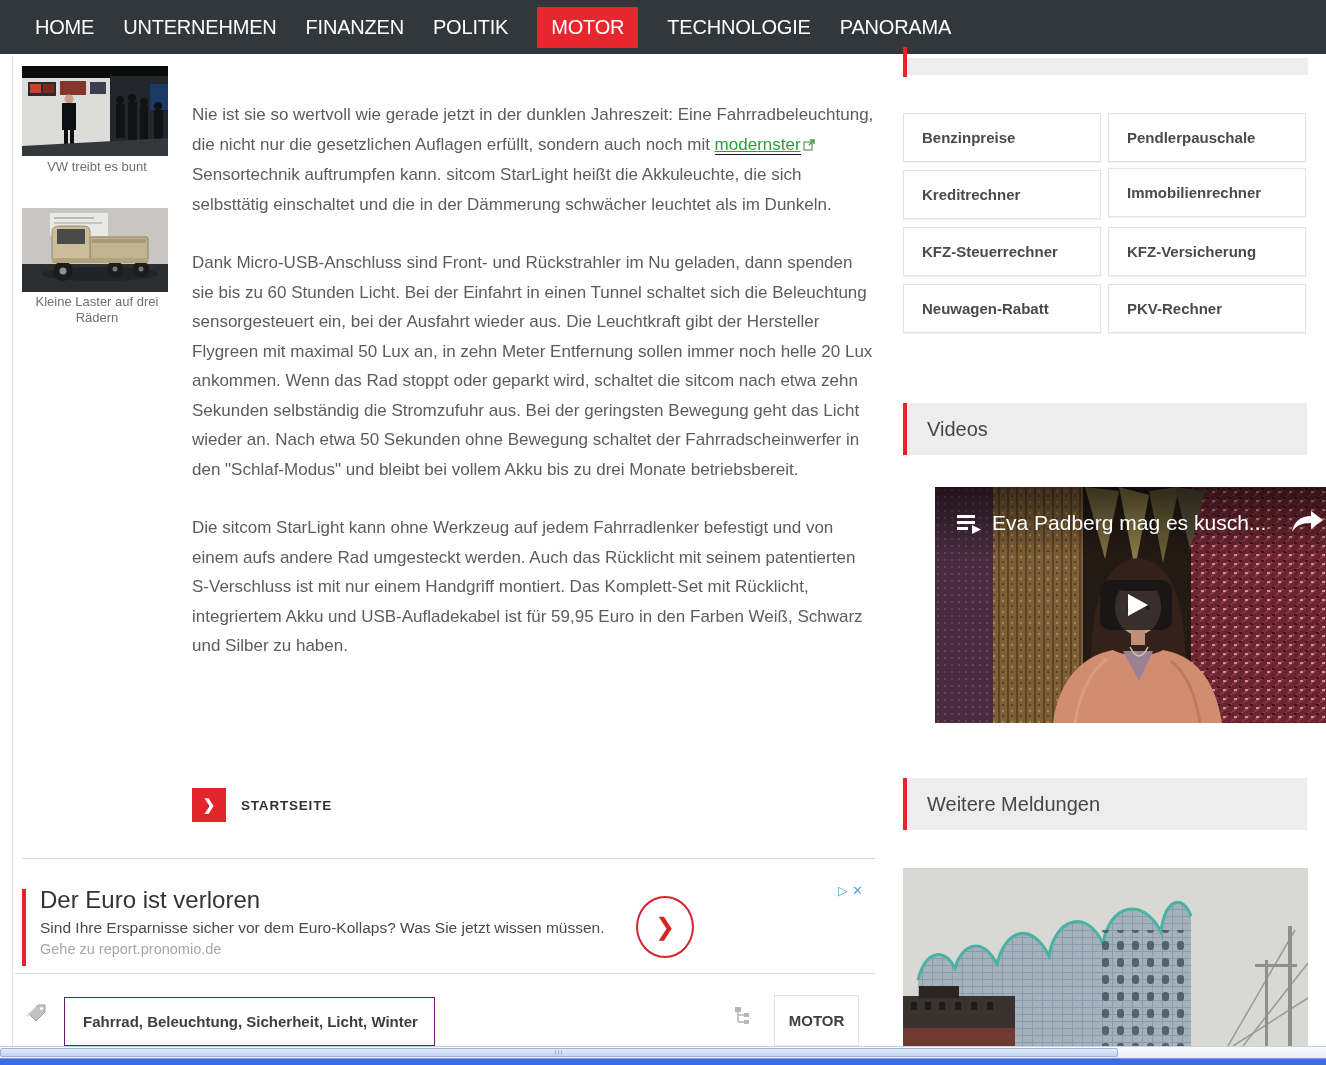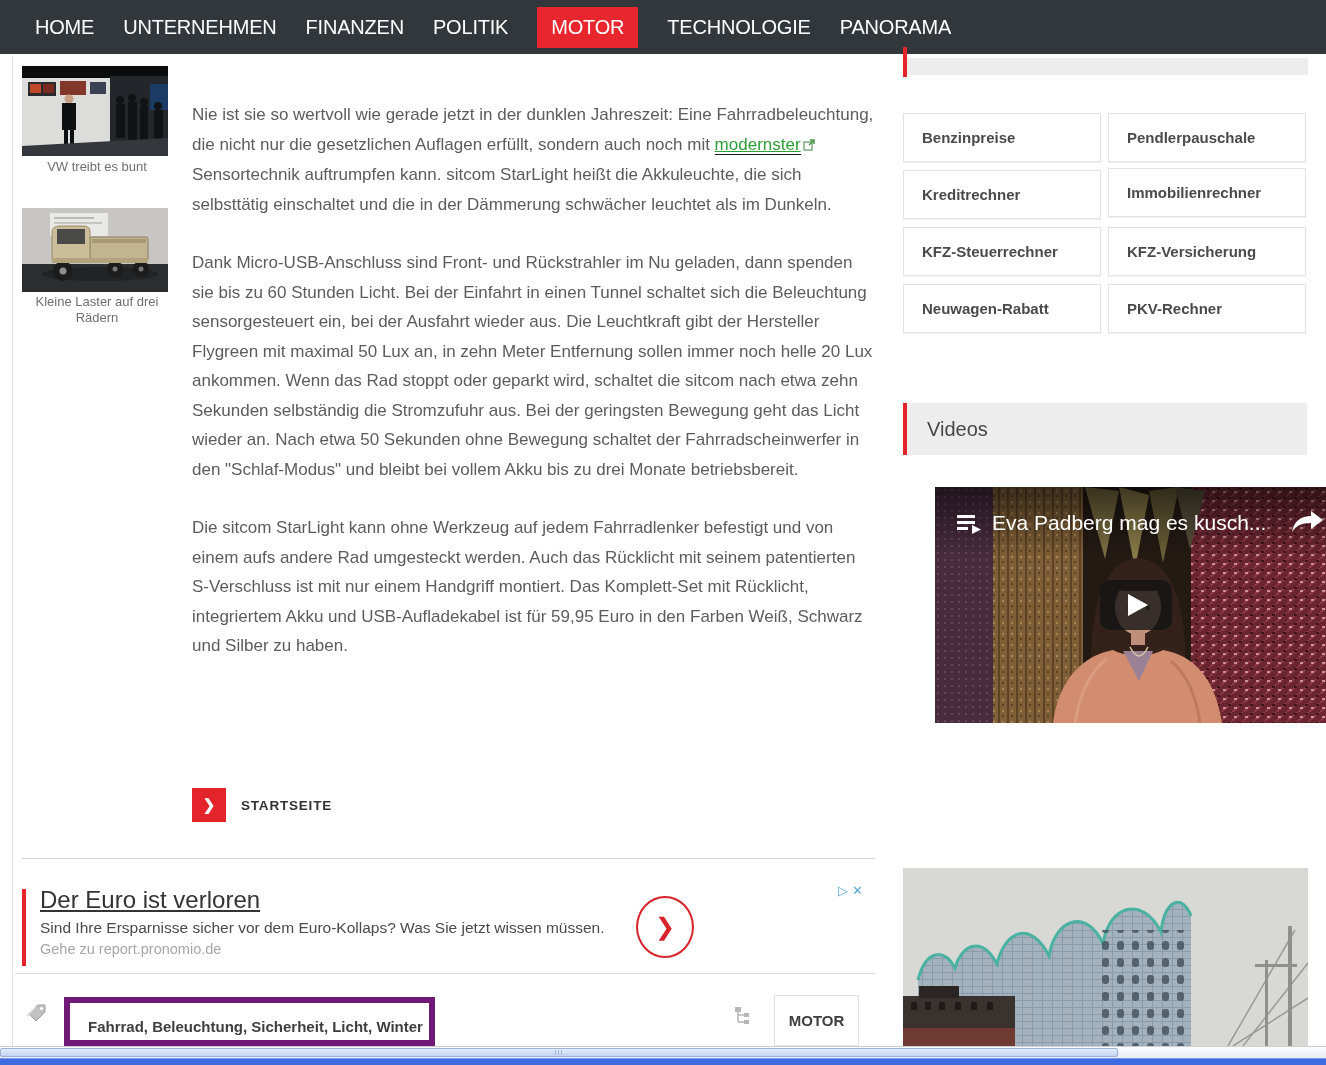--- a/index.html
+++ b/index.html
@@ -30,30 +30,30 @@
 
   .startseite{position:absolute;left:192px;top:788px;display:flex;align-items:center;cursor:pointer;}
   .startseite-sq{width:34px;height:34px;background:#e3242b;color:#fff;display:flex;align-items:center;justify-content:center;font-size:15px;font-weight:bold;}
   .startseite-lb{margin-left:15px;font-size:13.5px;font-weight:bold;letter-spacing:.8px;color:#333;}
 
   .divider1{position:absolute;left:22px;top:858px;width:853px;height:1px;background:#d6d6d6;}
   .divider2{position:absolute;left:15px;top:973px;width:860px;height:1px;background:#dadada;}
 
   
   .ad-redbar{position:absolute;left:22px;top:889px;width:4px;height:77px;background:#e3242b;}
-  .ad-title{position:absolute;left:40px;top:886px;font-size:24px;color:#333;cursor:pointer;text-decoration:underline;}
+  .ad-title{position:absolute;left:40px;top:886px;font-size:24px;color:#333;cursor:pointer;}
   .ad-body{position:absolute;left:40px;top:919px;font-size:15.5px;color:#4a4a4a;}
   .ad-url{position:absolute;left:40px;top:941px;font-size:14.5px;color:#a6a6a6;}
   .ad-circle{position:absolute;left:636px;top:896px;width:54px;height:58px;border:2px solid #d6242b;border-radius:50%;display:flex;align-items:center;justify-content:center;color:#d6242b;font-size:24px;cursor:pointer;}
   .ad-choices{position:absolute;left:838px;top:883px;font-size:13px;color:#5aa7d8;display:flex;gap:4px;}
   .ad-choices span{cursor:pointer;}
 
   
   .tag-ico{position:absolute;left:26px;top:1002px;}
-  .kw-box{position:absolute;left:64px;top:997px;width:371px;height:49px;border:6px solid #701a75;background:#fff;box-sizing:border-box;cursor:pointer;}
+  .kw-box{position:absolute;left:64px;top:997px;width:371px;height:49px;border:1px solid #701a75;background:#fff;box-sizing:border-box;cursor:pointer;}
   .kw-box span{display:block;line-height:47px;padding-left:18px;font-size:15px;font-weight:bold;color:#3e3e3e;white-space:nowrap;}
   .cat-ico{position:absolute;left:731px;top:1006px;}
   .cat-box{position:absolute;left:774px;top:995px;width:85px;height:51px;border:1px solid #e2e2e2;background:#fff;box-sizing:border-box;text-align:center;cursor:pointer;}
   .cat-box span{line-height:49px;font-size:15px;font-weight:bold;color:#3e3e3e;}
 
   
   .calc{position:absolute;width:198px;height:49px;border:1px solid #e3e3e3;background:#fff;box-sizing:border-box;box-shadow:0 1px 1px rgba(0,0,0,.05);cursor:pointer;}
   .calc span{display:block;line-height:47px;padding-left:18px;font-size:15px;font-weight:bold;color:#4a4a4a;white-space:nowrap;}
   .side-head{position:absolute;left:903px;width:404px;height:52px;background:#ededed;}
   .side-head:before{content:"";position:absolute;left:0;top:0;width:4px;height:52px;background:#e3242b;}
@@ -280,20 +280,23 @@
     </div>
     <div class="video-title">Eva Padberg mag es kusch...</div>
     <div class="v-share">
       <svg width="31" height="21" viewBox="0 0 31 21">
           <path d="M19,0 L31,9 L19,18 L19,12 C9,12 4,15 0,21 C2,10 9,5 19,5 Z" fill="#fff"></path>
         </svg>
     </div>
     <div class="play-btn"></div>
   </div>
 
+  <div class="side-head" style="top:778px;">
+      <span>Weitere Meldungen</span>
+    </div>
 
   <div class="photo">
     <svg width="405" height="178" viewBox="0 0 405 178">
       <defs>
         <pattern id="fac" width="10" height="7" patternUnits="userSpaceOnUse">
             <rect width="10" height="7" fill="#a3b2bd"></rect>
             <path d="M0,6.5 H10 M9.5,0 V7" stroke="#8a9cab" stroke-width="1"></path>
           </pattern>
         <pattern id="spots" width="15" height="17" patternUnits="userSpaceOnUse">
             <rect x="4" y="5" width="7" height="9" rx="3" fill="#46555f"></rect>

